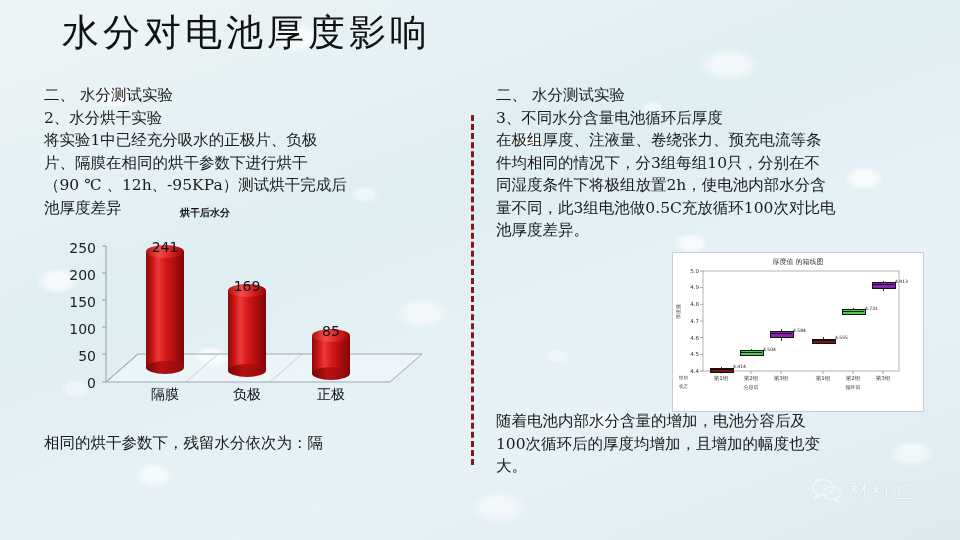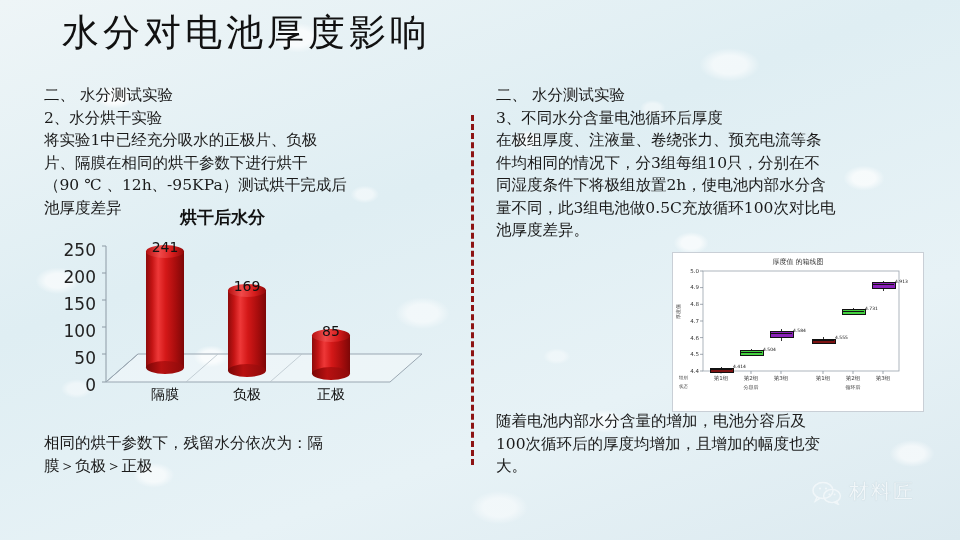--- a/index.html
+++ b/index.html
@@ -48,23 +48,23 @@
 
   .body-line{font-family:"DejaVu Serif","Liberation Serif",serif;
      font-size:15.5px;line-height:22.5px;color:#1a1a1a;white-space:nowrap;}
 
   
   #divider{position:absolute;left:471px;top:115px;width:0;height:350px;
      border-left:3px dashed #8d1414;z-index:3;}
 
   
   #bar-chart{position:absolute;left:62px;top:206px;width:380px;height:208px;}
-  #bar-title{position:absolute;left:118px;top:0px;font-size:17px;font-weight:bold;
+  #bar-title{position:absolute;left:118px;top:0px;font-size:10px;font-weight:bold;
      font-family:Liberation Serif, serif;color:#111;}
-  .ytick{position:absolute;right:0;font-size:17px;color:#222;
+  .ytick{position:absolute;right:0;font-size:14px;color:#222;
      font-family:"DejaVu Sans","Liberation Sans",sans-serif;text-align:right;width:34px;}
   .xcat{position:absolute;font-size:14px;color:#111;text-align:center;width:70px;
      font-family:"DejaVu Serif","Liberation Serif",serif;}
   .dlabel{position:absolute;font-size:14px;color:#111;text-align:center;width:60px;
      font-family:"DejaVu Sans","Liberation Sans",sans-serif;margin-top:8px;}
   .cyl{position:absolute;}
   .cyl .body{position:absolute;left:0;top:0;width:100%;height:100%;
      background:linear-gradient(90deg,#8d0b0b 0%,#c41414 16%,#ee3838 32%,#d41818 52%,#a80d0d 78%,#7d0707 100%);}
   .cyl .top{position:absolute;left:0;width:100%;height:13px;border-radius:50%;
      background:linear-gradient(90deg,#b51010 0%,#f04a4a 35%,#d61c1c 70%,#8e0909 100%);
@@ -92,21 +92,21 @@
   .bp-yt{position:absolute;font-size:5.5px;color:#333;text-align:right;width:16px;}
   .bp-xt{position:absolute;font-size:5.5px;color:#333;text-align:center;width:28px;}
   .bp-grp{position:absolute;font-size:5px;color:#333;text-align:center;width:40px;}
   .bp-axis-name{position:absolute;font-size:4.5px;color:#333;}
   .box{position:absolute;border:1px solid #111;}
   .whisk{position:absolute;width:1px;background:#333;}
   .median{position:absolute;height:1px;background:#111;}
   .bp-lab{position:absolute;font-size:4.5px;color:#111;white-space:nowrap;}
 
   
-  #watermark{position:absolute;left:812px;top:478px;display:flex;align-items:flex-end;gap:7px;
+  #watermark{position:absolute;left:812px;top:478px;display:flex;align-items:flex-start;gap:7px;
      opacity:.55;}
   #wm-text{font-size:20px;color:#fff;letter-spacing:2px;
      font-family:"DejaVu Serif","Liberation Serif",serif;
      text-shadow:0 0 1px rgba(120,150,165,.9);}
 </style>
 </head>
 <body>
 
 <div id="bg"></div>
 
@@ -170,21 +170,20 @@
     <div class="dlabel" style="left:155px;top:64px;">169</div>
     <div class="dlabel" style="left:239px;top:109px;">85</div>
 
     <div class="xcat" style="left:68px;top:180px;">隔膜</div>
     <div class="xcat" style="left:150px;top:180px;">负极</div>
     <div class="xcat" style="left:234px;top:180px;">正极</div>
   </div>
 
   <div class="col" style="left:44px;top:432px;width:400px;">
     <div class="body-line">相同的烘干参数下，残留水分依次为：隔</div>
-    <div class="body-line">膜＞负极＞正极</div>
   </div>
 
   <div class="col" id="right-col">
     <div class="body-line">二、 水分测试实验</div>
     <div class="body-line">3、不同水分含量电池循环后厚度</div>
     <div class="body-line">在极组厚度、注液量、卷绕张力、预充电流等条</div>
     <div class="body-line">件均相同的情况下，分3组每组10只，分别在不</div>
     <div class="body-line">同湿度条件下将极组放置2h，使电池内部水分含</div>
     <div class="body-line">量不同，此3组电池做0.5C充放循环100次对比电</div>
     <div class="body-line">池厚度差异。</div>

